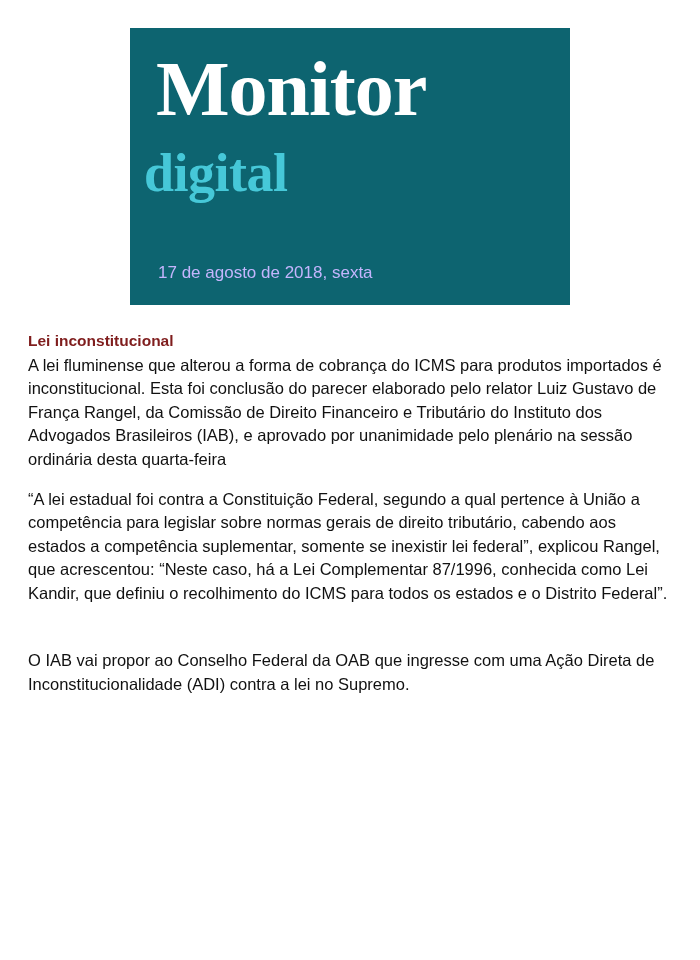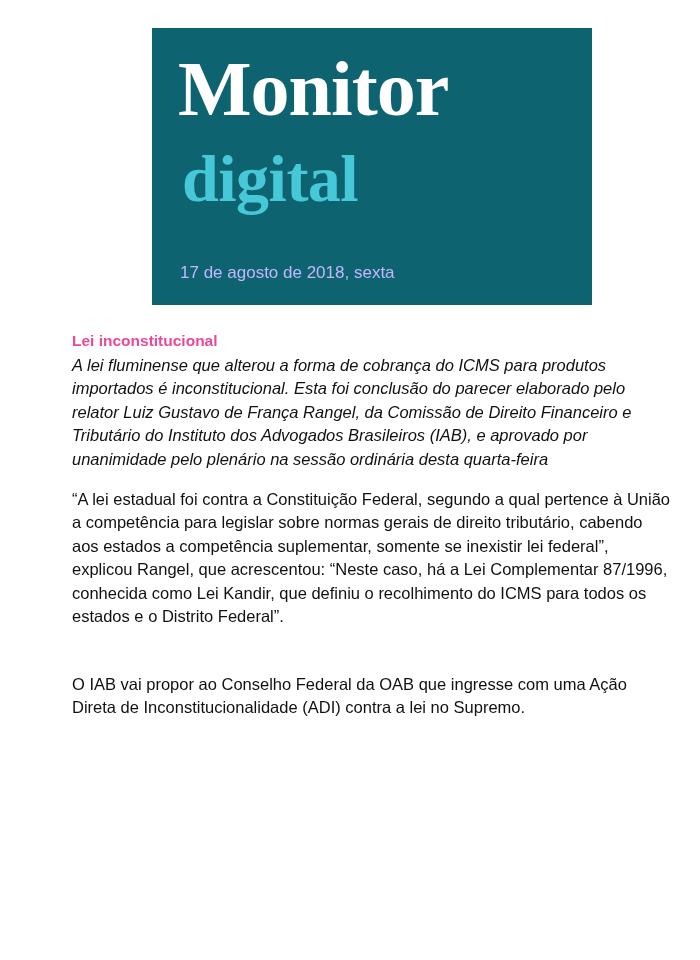--- a/index.html
+++ b/index.html
@@ -12,21 +12,20 @@
     background: #ffffff;
     font-family: "Liberation Sans", sans-serif;
     color: #000000;
     overflow: hidden;
   }
   .page {
     width: 700px;
     height: 960px;
     position: relative;
     box-sizing: border-box;
-    padding-left: 44px;
   }
 
   
   .masthead-wrap {
     padding-top: 28px;
     display: flex;
     justify-content: center;
   }
   .masthead {
     width: 440px;
@@ -41,25 +40,25 @@
     top: 22px;
     font-family: "Liberation Serif", serif;
     font-weight: bold;
     font-size: 78px;
     line-height: 1;
     color: #ffffff;
     letter-spacing: -1px;
   }
   .brand-sub {
     position: absolute;
-    left: 30px;
+    left: 14px;
     top: 118px;
     font-family: "Liberation Serif", serif;
     font-weight: bold;
-    font-size: 66px;
+    font-size: 54px;
     line-height: 1;
     color: #46c8d8;
     letter-spacing: -0.5px;
   }
   .masthead-date {
     position: absolute;
     left: 28px;
     bottom: 22px;
     font-family: "Liberation Sans", sans-serif;
     font-size: 17px;
@@ -67,35 +66,34 @@
   }
 
   
   .article {
     padding: 26px 28px 0 28px;
   }
   .headline {
     font-family: "Liberation Sans", sans-serif;
     font-weight: bold;
     font-size: 15.5px;
-    color: #ec4899;
+    color: #7f1d1d;
     margin: 0 0 2px 0;
     line-height: 1.35;
   }
   .para {
     font-family: "Liberation Sans", sans-serif;
     font-size: 16.5px;
     line-height: 1.42;
     color: #111111;
     margin: 0 0 17px 0;
     text-align: left;
   }
   .para.lead {
     margin-top: 0;
-    font-style: italic;
   }
   .para:last-child {
     margin-bottom: 0;
     margin-top: 44px;
   }
 </style>
 </head>
 <body>
 
 <div class="page">

